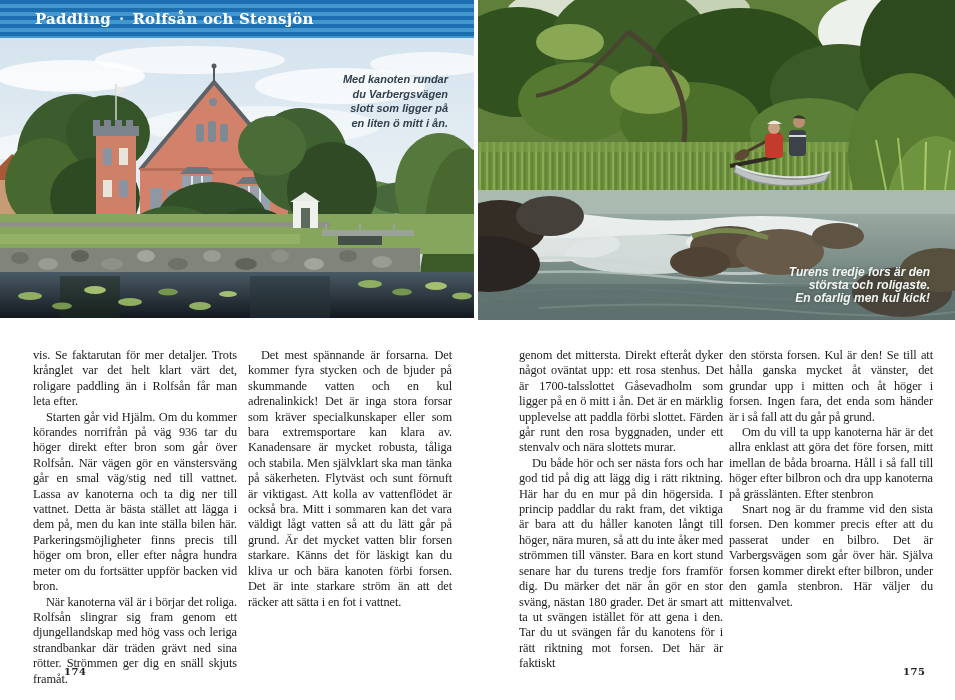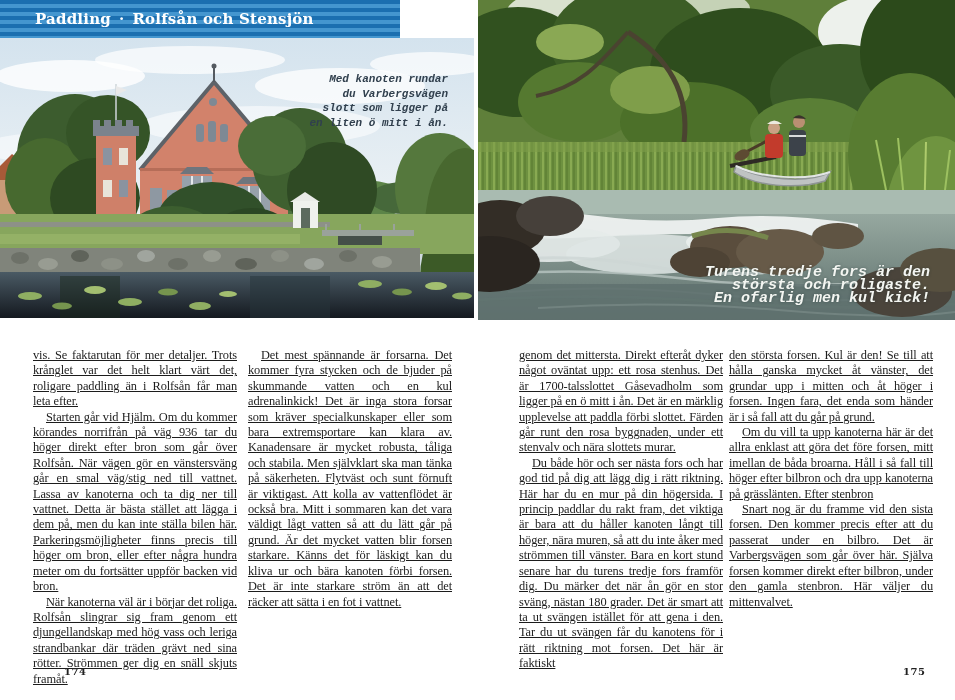--- a/index.html
+++ b/index.html
@@ -2,52 +2,52 @@
 <html><head>
 <meta charset="utf-8">
 <style>
   html,body{margin:0;padding:0;}
   body{
     width:955px;height:700px;position:relative;background:#ffffff;
     font-family:"Liberation Serif", serif;overflow:hidden;
   }
   
   #header-bar{
-    position:absolute;left:0;top:0;width:400px;height:38px;
+    position:absolute;left:0;top:0;width:474px;height:38px;
     background:repeating-linear-gradient(180deg,
       #1b6fb0 0px,#1b6fb0 4px,#4496cf 4px,#4496cf 8px);
     display:flex;align-items:center;
   }
   #header-bar .title{
     color:#ffffff;font-family:"DejaVu Serif", serif;font-weight:bold;
     font-size:15px;margin-left:35px;letter-spacing:.2px;white-space:nowrap;
   }
   #header-bar .sep{margin:0 8px;}
   
   .photo{position:absolute;overflow:hidden;background:#cfd9df;}
   #left-photo{left:0;top:38px;width:474px;height:280px;}
   #right-photo{left:478px;top:0;width:477px;height:320px;}
   .photo svg{position:absolute;left:0;top:0;}
   .caption{
     position:absolute;text-align:right;font-style:italic;font-weight:bold;
-    font-family:Liberation Mono, monospace;
+    font-family:Liberation Sans, sans-serif;
   }
   #left-caption{right:26px;top:34px;font-size:11px;line-height:14.5px;color:#31404e;}
   #right-caption{
-    right:25px;top:266px;font-size:15px;line-height:13px;color:#f4f6f2;
+    right:25px;top:266px;font-size:12px;line-height:13px;color:#f4f6f2;
     text-shadow:0 0 3px rgba(30,50,50,.45);
   }
   
   .col{
     position:absolute;top:348px;width:204px;text-align:justify;
     font-size:12.4px;line-height:15.4px;color:#1c1c1c;
     letter-spacing:-0.1px;
   }
   #col1{left:33px;} #col2{left:248px;} #col3{left:519px;} #col4{left:729px;}
-  .col p{margin:0;text-decoration:underline;}
+  .col p{margin:0;}
   .col p.indent{text-indent:13px;}
   
   .pagenum{
     position:absolute;top:666px;font-size:10px;font-weight:bold;color:#222222;
     font-family:"DejaVu Serif", serif;letter-spacing:.5px;
   }
   #pagenum-left{left:33px;margin-left:31px;}
   #pagenum-right{left:903px;}
 </style>
 </head>

